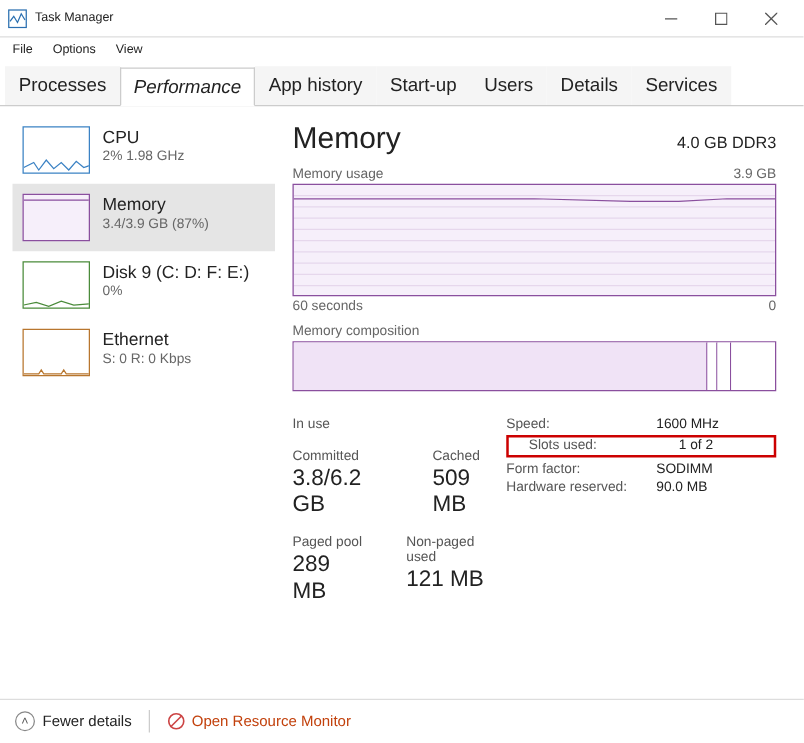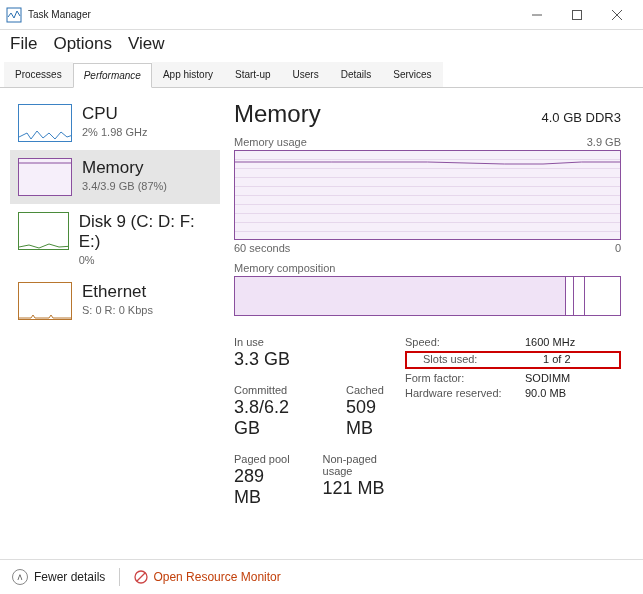--- a/index.html
+++ b/index.html
@@ -2,36 +2,36 @@
 <html><head>
 <meta charset="utf-8">
 <style>
 * { box-sizing: border-box; margin: 0; padding: 0; }
 body { font-family: "Segoe UI", Tahoma, sans-serif; font-size: 12px; color: #222; background: #fff; width: 643px; height: 594px; overflow: hidden; }
 .titlebar { height: 30px; display: flex; align-items: center; padding: 0 6px; border-bottom: 1px solid #ddd; }
 .titlebar .app-icon { width: 16px; height: 16px; margin-right: 6px; }
 .titlebar .title { flex: 1; font-size: 10px; }
 .winctrls { display: flex; }
 .winctrls .ctrl { width: 40px; height: 28px; display: flex; align-items: center; justify-content: center; color: #666; }
-.menubar { display: flex; gap: 16px; padding: 4px 10px; font-size: 17px; }
+.menubar { display: flex; gap: 16px; padding: 4px 10px; font-size: 10px; }
 .menubar span { cursor: default; }
 .tabs { display: flex; border-bottom: 1px solid #ccc; padding: 0 4px; margin-top: 4px; }
-.tab { padding: 6px 10px; font-size: 10px; background: #f5f5f5; border: 1px solid transparent; border-bottom: none; }
+.tab { padding: 6px 10px; font-size: 15px; background: #f5f5f5; border: 1px solid transparent; border-bottom: none; }
 .tab.active { background: #fff; border: 1px solid #ccc; border-bottom: 1px solid #fff; position: relative; top: 1px; font-style: italic; }
 .content { display: flex; padding: 8px 10px 0 10px; height: 458px; }
 .left { width: 210px; }
 .side-item { display: flex; padding: 8px; gap: 10px; cursor: default; }
 .side-item.selected { background: #e5e5e5; }
 .thumb { width: 54px; height: 38px; border: 1px solid; background: #fff; position: relative; overflow: hidden; }
 .thumb.cpu { border-color: #3b82c4; }
 .thumb.mem { border-color: #8a4f9e; background: #f6effa; }
 .thumb.disk { border-color: #4a8b3a; }
 .thumb.eth { border-color: #b8762e; }
 .thumb svg { position: absolute; bottom: 0; left: 0; }
-.side-title { font-size: 17px; color: #222; }
+.side-title { font-size: 14px; color: #222; }
 .side-sub { font-size: 11px; color: #666; margin-top: 2px; }
 .right { flex: 1; padding: 4px 12px 0 14px; }
 .hdr { display: flex; justify-content: space-between; align-items: baseline; margin-bottom: 8px; }
 .hdr h1 { font-size: 24px; font-weight: 400; }
 .hdr .spec { font-size: 13px; }
 .chart-label-row { display: flex; justify-content: space-between; font-size: 11px; color: #666; margin-bottom: 2px; }
 .chart-box { width: 100%; border: 1px solid #8a4f9e; }
 .chart-usage { height: 90px; background: #f6effa; position: relative; }
 .chart-usage .grid { height: 9px; border-bottom: 1px solid rgba(138,79,158,0.15); }
 .chart-usage svg { position: absolute; top: 0; left: 0; }
@@ -193,40 +193,39 @@
       <div class="comp-seg s1"></div>
       <div class="comp-seg s2"></div>
       <div class="comp-seg s3"></div>
     </div>
 
     <div class="stats">
       <div class="stats-left">
         <div class="row">
           <div>
             <div class="stat-label">In use</div>
-            <div class="stat-value">3.3 GB</div>
           </div>
         </div>
         <div class="row">
           <div>
             <div class="stat-label">Committed</div>
             <div class="stat-value">3.8/6.2 GB</div>
           </div>
           <div>
             <div class="stat-label">Cached</div>
             <div class="stat-value">509 MB</div>
           </div>
         </div>
         <div class="row">
           <div>
             <div class="stat-label">Paged pool</div>
             <div class="stat-value">289 MB</div>
           </div>
           <div>
-            <div class="stat-label">Non-paged usage</div>
+            <div class="stat-label">Non-paged used</div>
             <div class="stat-value">121 MB</div>
           </div>
         </div>
       </div>
       <div class="stats-right">
         <div class="kv">
           <span class="k">Speed:</span>
           <span class="v">1600 MHz</span>
         </div>
         <div class="kv highlight">

